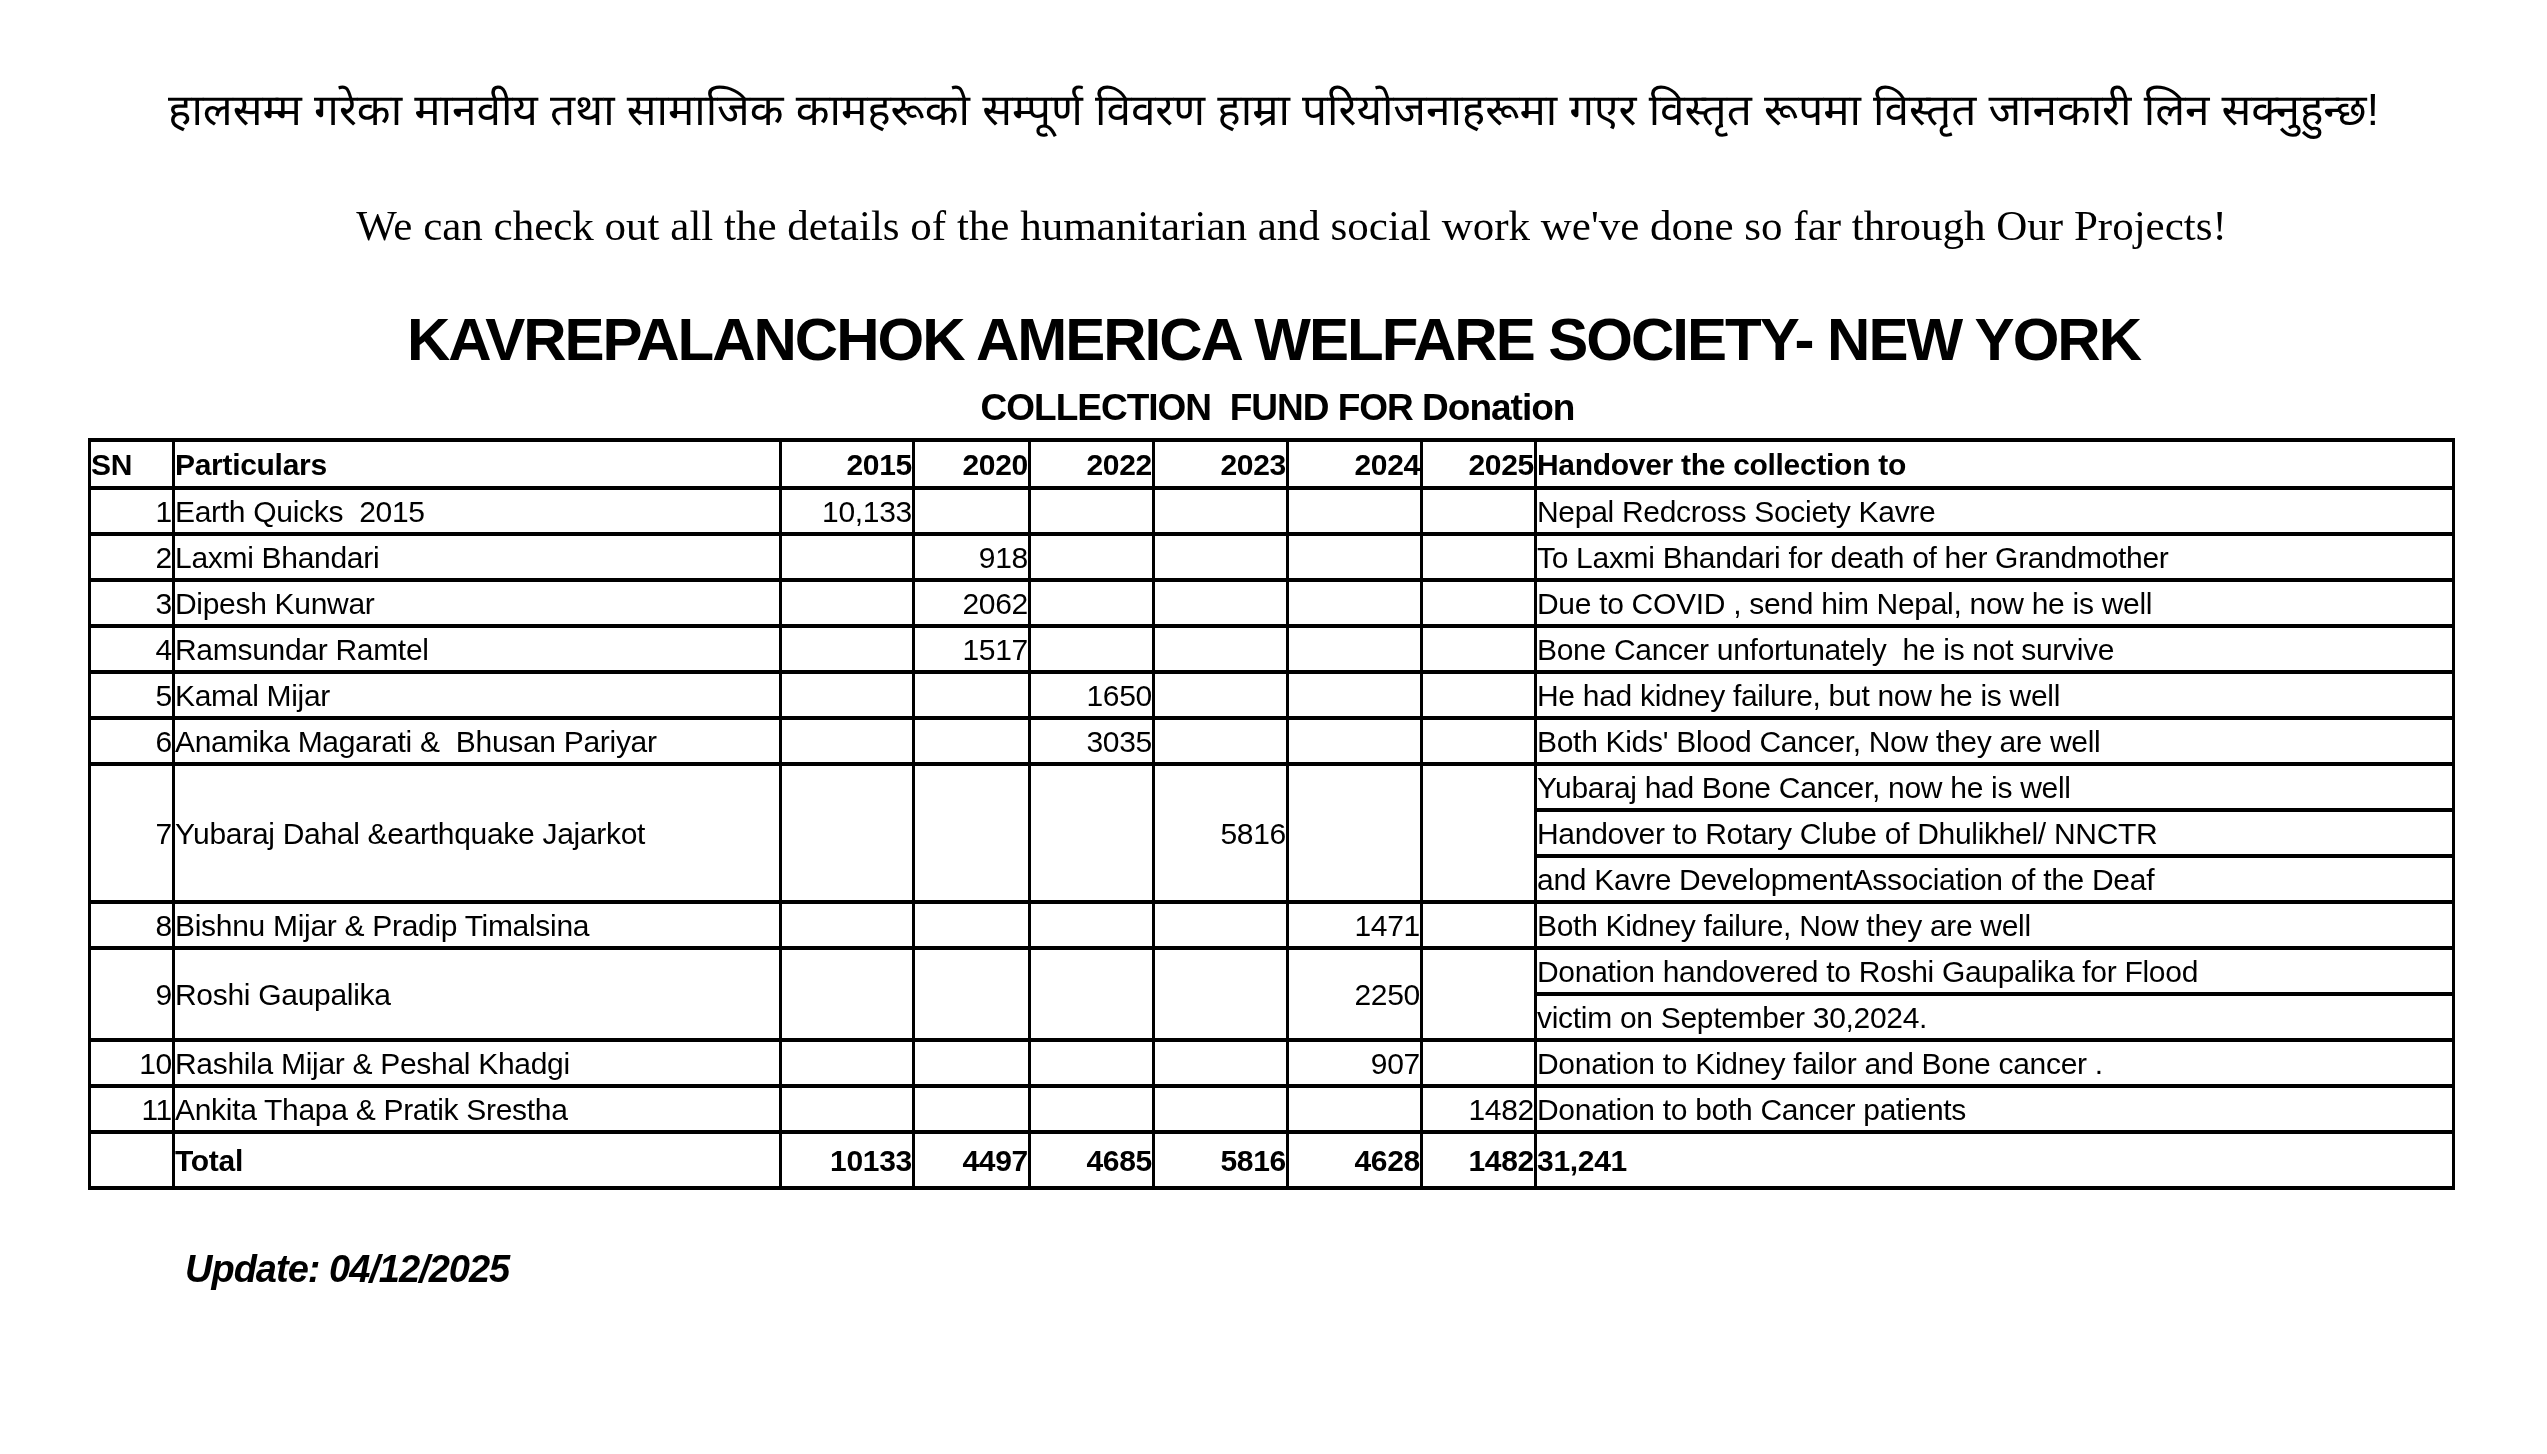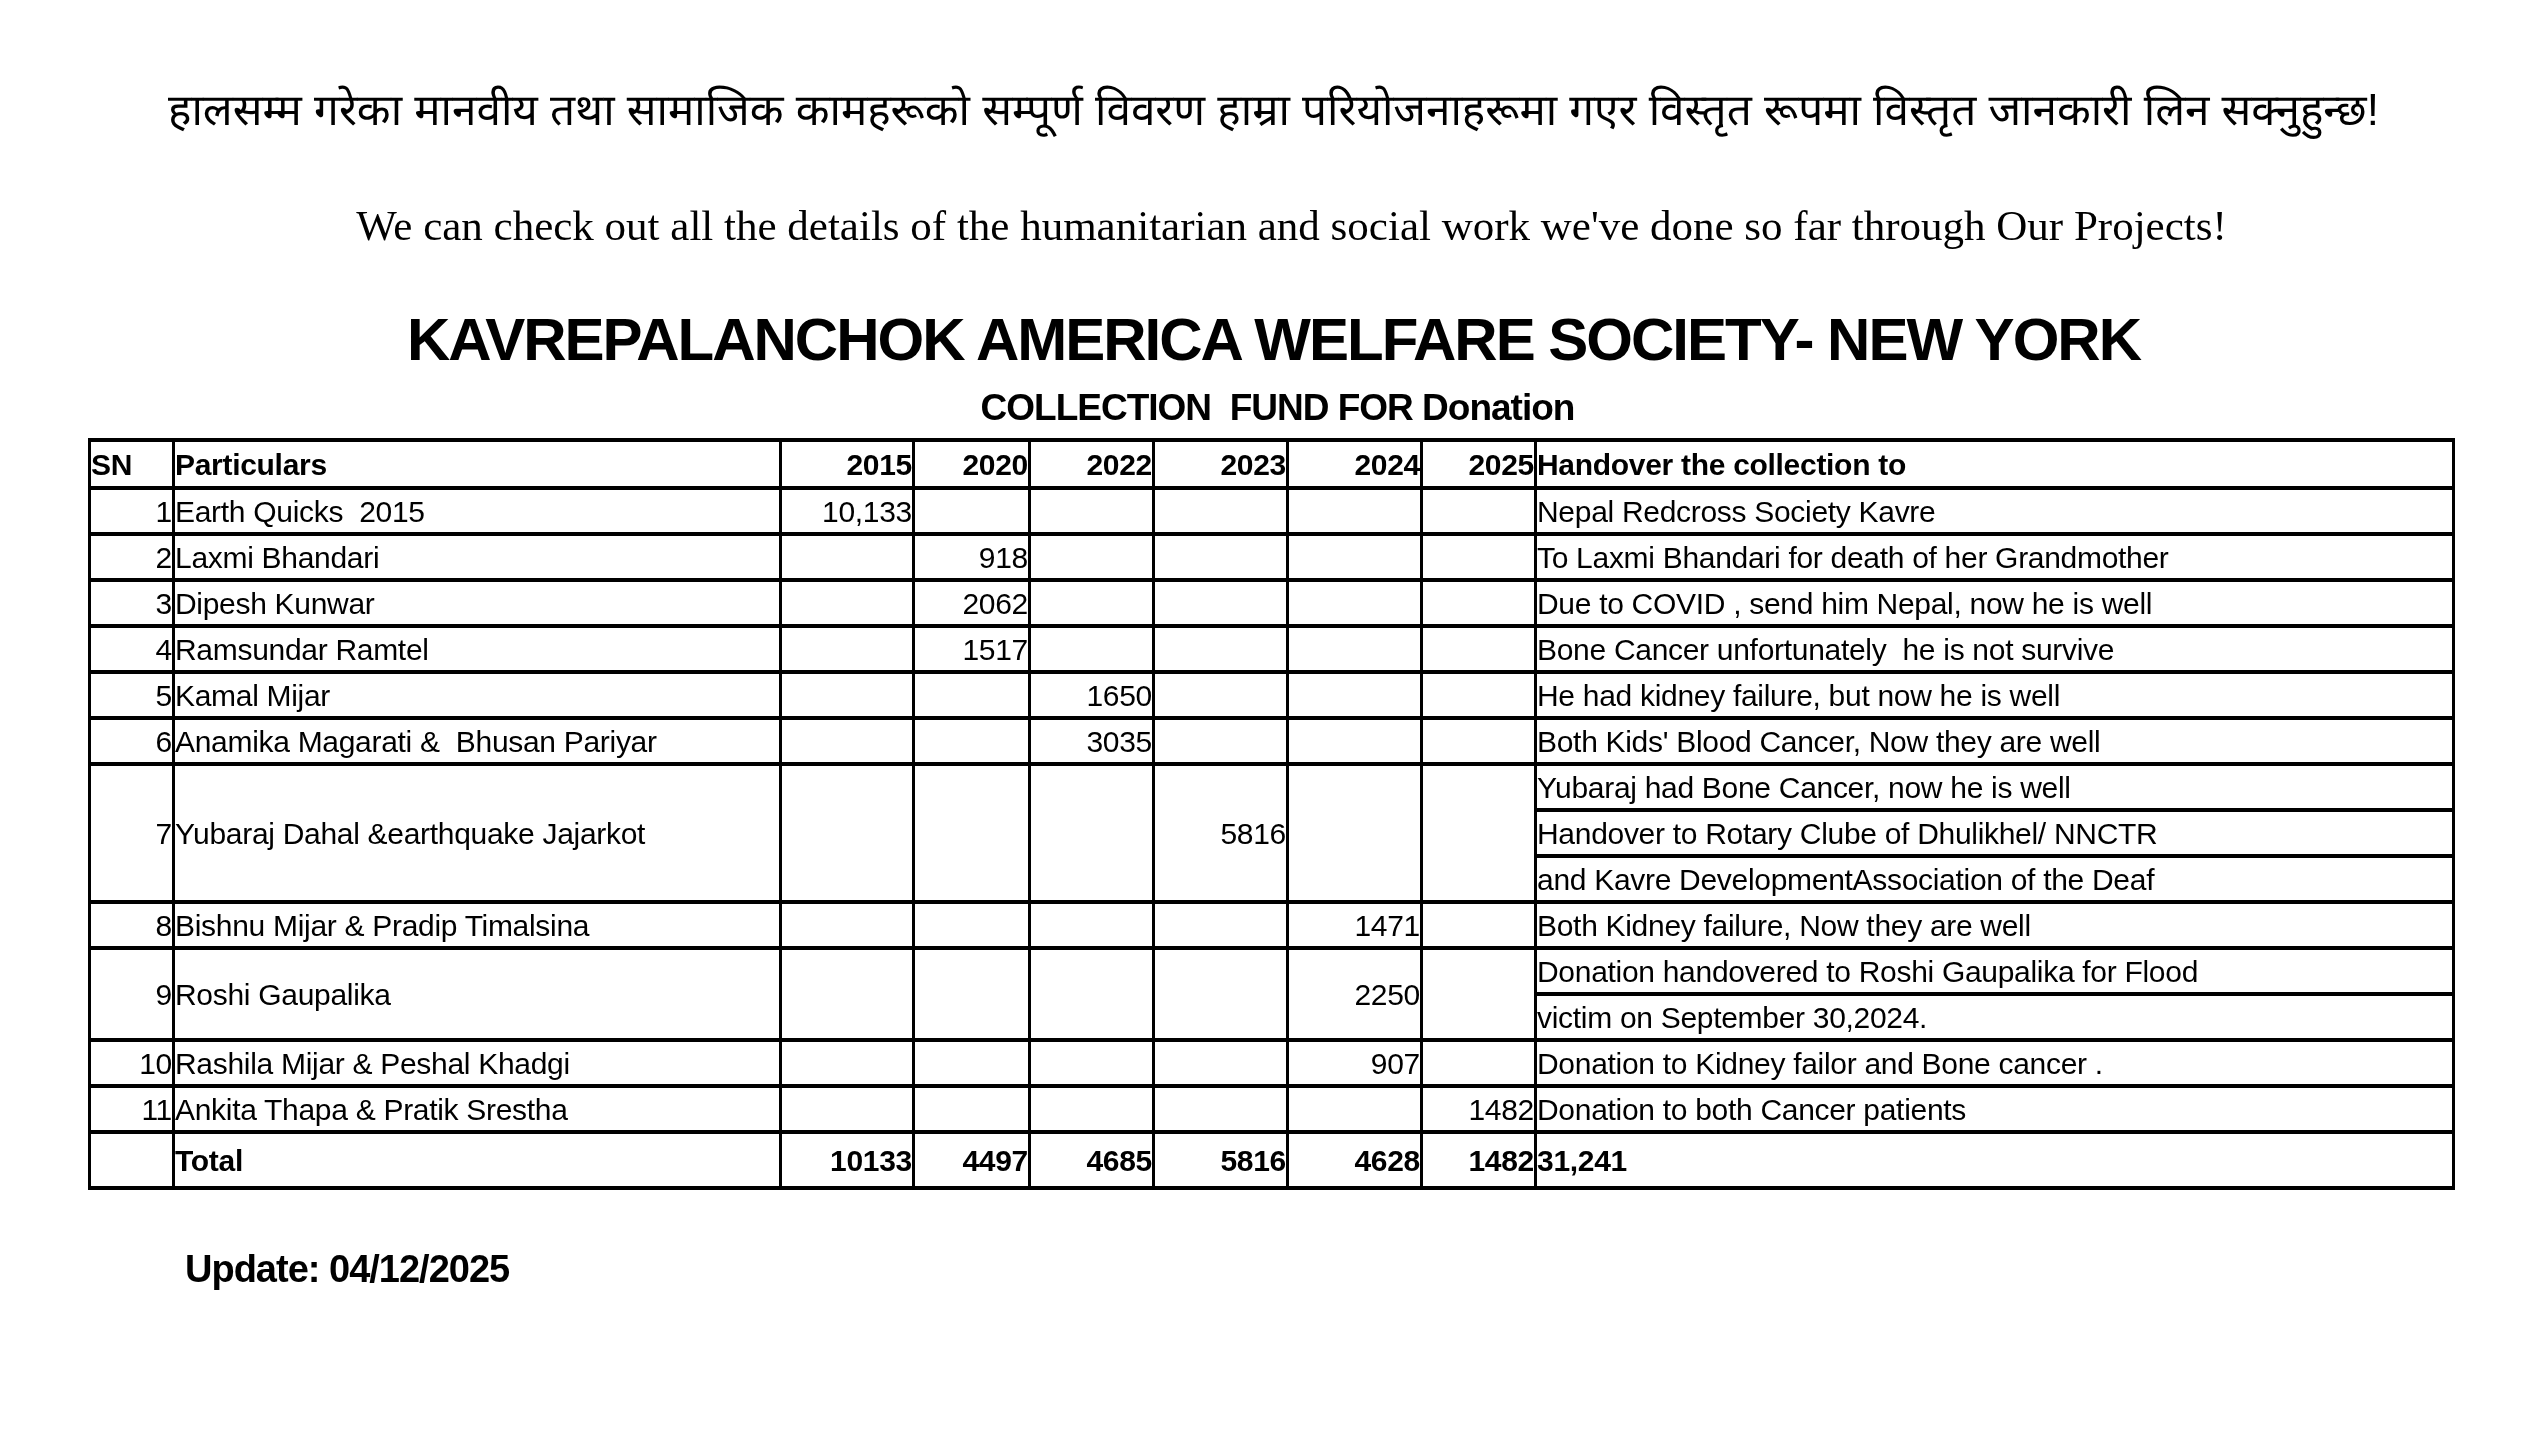--- a/index.html
+++ b/index.html
@@ -18,21 +18,21 @@
   tr.total-row{height:56px;}
   th{font-weight:bold;margin-top:48px;}
   .al{text-align:left;padding-left:8px;}
   .ar{text-align:right;padding-right:8px;}
   .sn{text-align:right;padding-right:5px;}
   .ho{text-align:left;padding-left:7px;padding-right:4px;}
   .hoc{text-align:left;}
   .vb{vertical-align:bottom;padding-bottom:5px;}
   .bold{font-weight:bold;}
   .grand{font-size:40px;font-weight:bold;padding-right:12px;letter-spacing:-1px;}
-  .update-note{margin:58px 0 0 185px;font-size:38px;font-weight:bold;letter-spacing:-1px;white-space:pre;}
+  .update-note{margin:58px 0 0 185px;font-size:38px;font-weight:bold;font-style:italic;letter-spacing:-1px;white-space:pre;}
 </style>
 </head>
 <body>
 
 <div class="center nepali-heading">हालसम्म गरेका मानवीय तथा सामाजिक कामहरूको सम्पूर्ण विवरण हाम्रा परियोजनाहरूमा गएर विस्तृत रूपमा विस्तृत जानकारी लिन सक्नुहुन्छ!</div>
 <div class="center english-heading">We can check out all the details of the humanitarian and social work we've done so far through Our Projects!</div>
 <div class="center org-title">KAVREPALANCHOK AMERICA WELFARE SOCIETY- NEW YORK</div>
 <div class="center collection-title">COLLECTION  FUND FOR Donation</div>
 
 <table class="donation">

